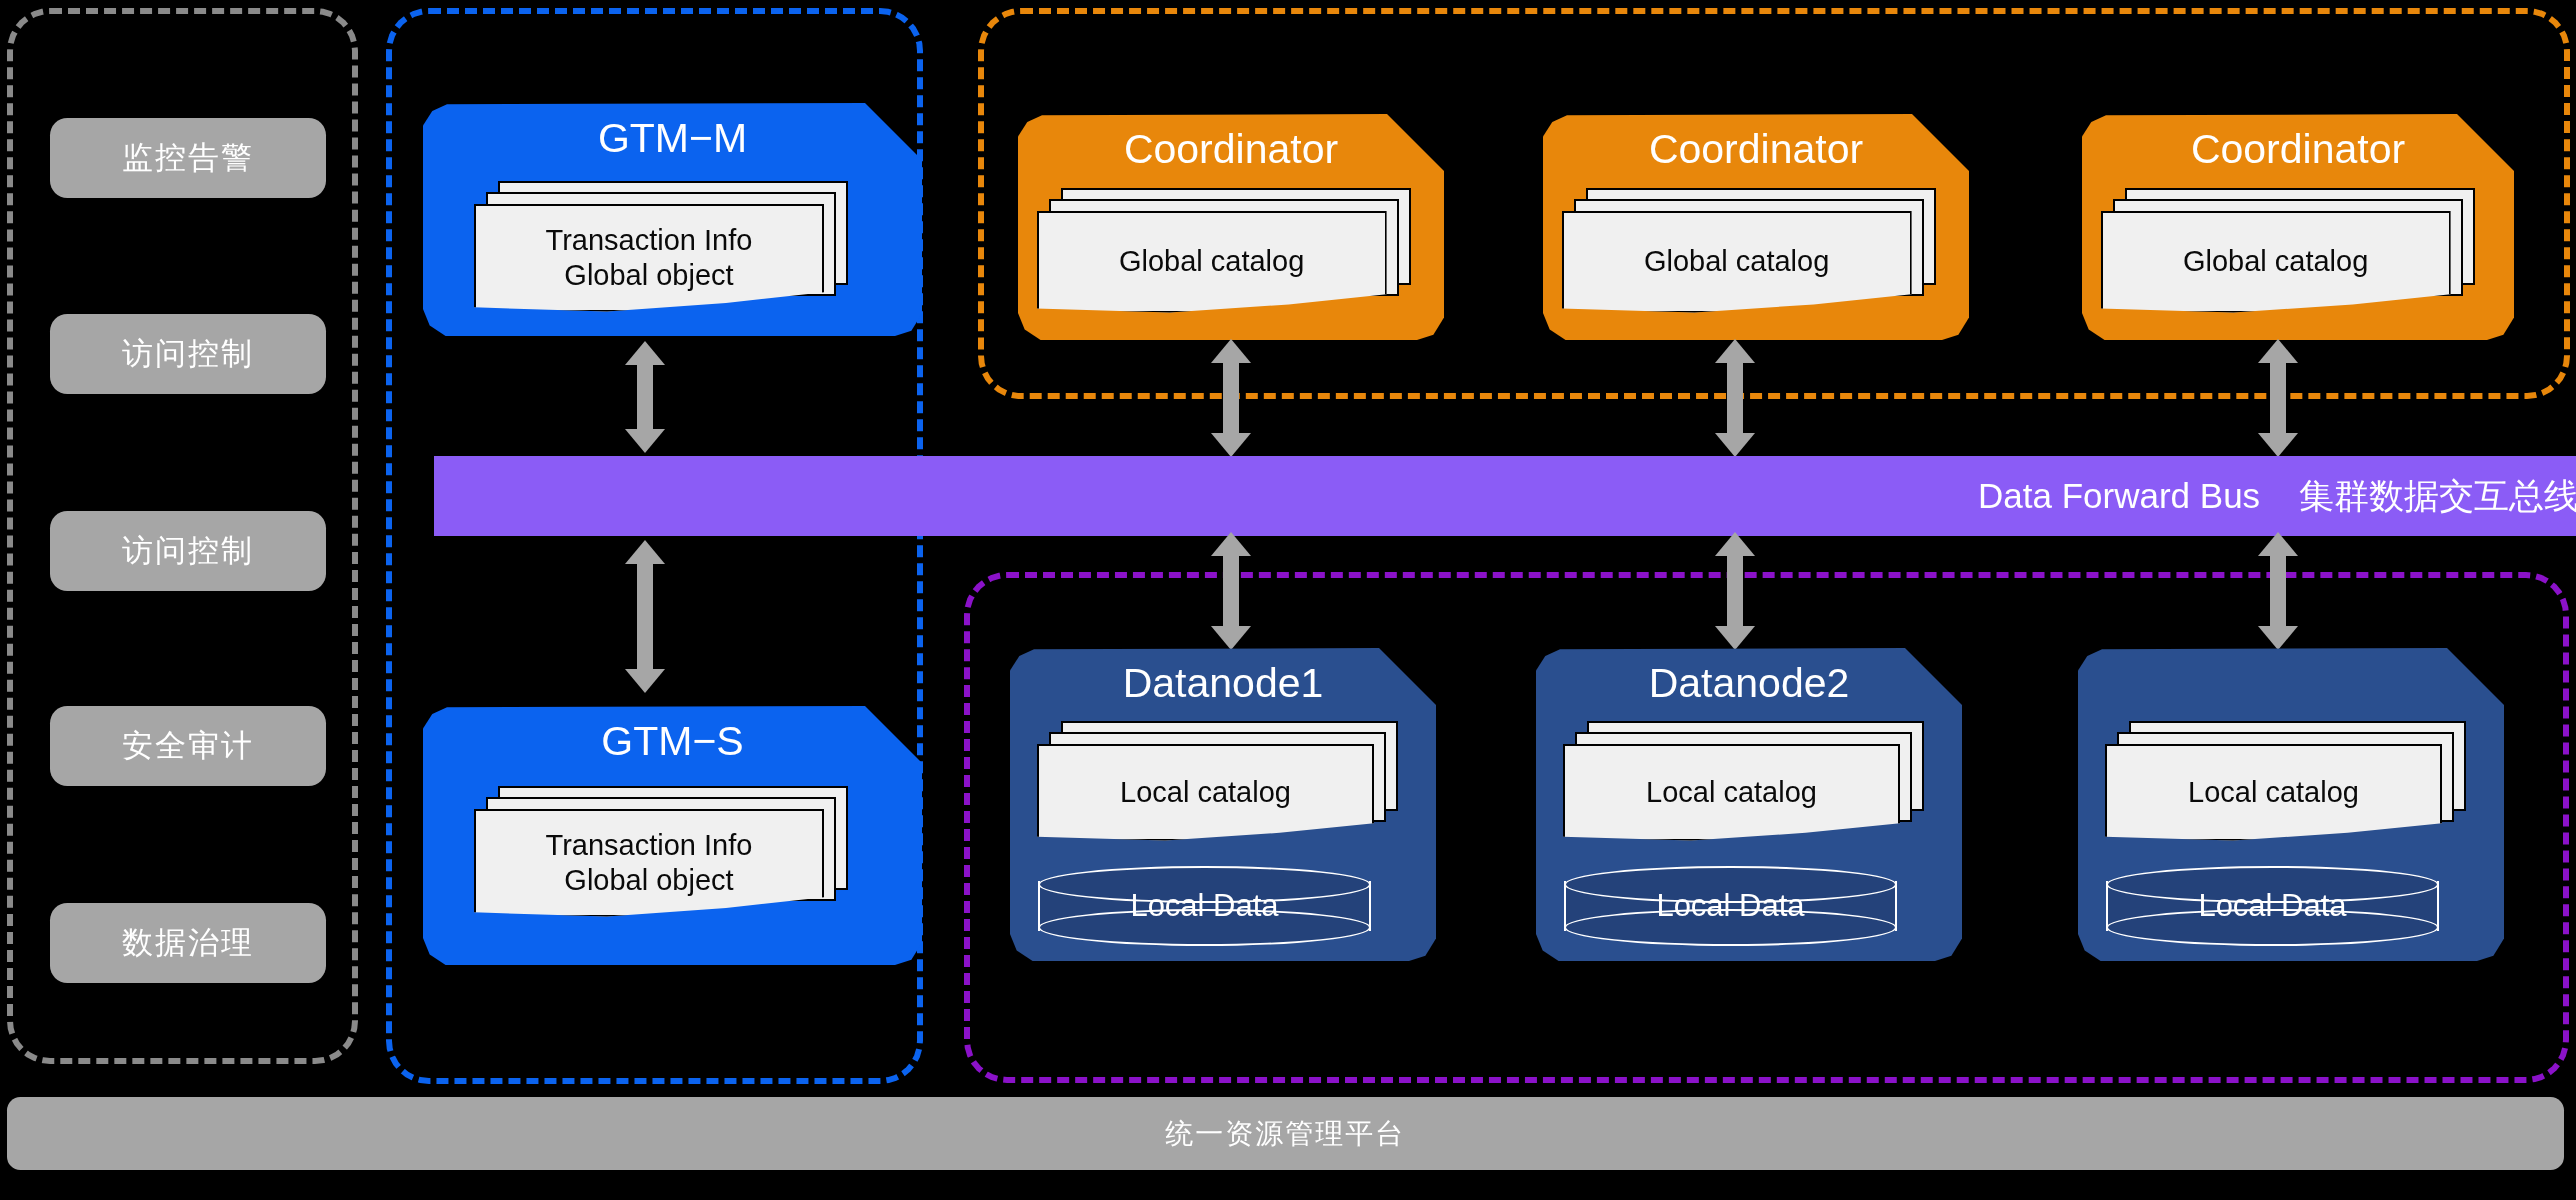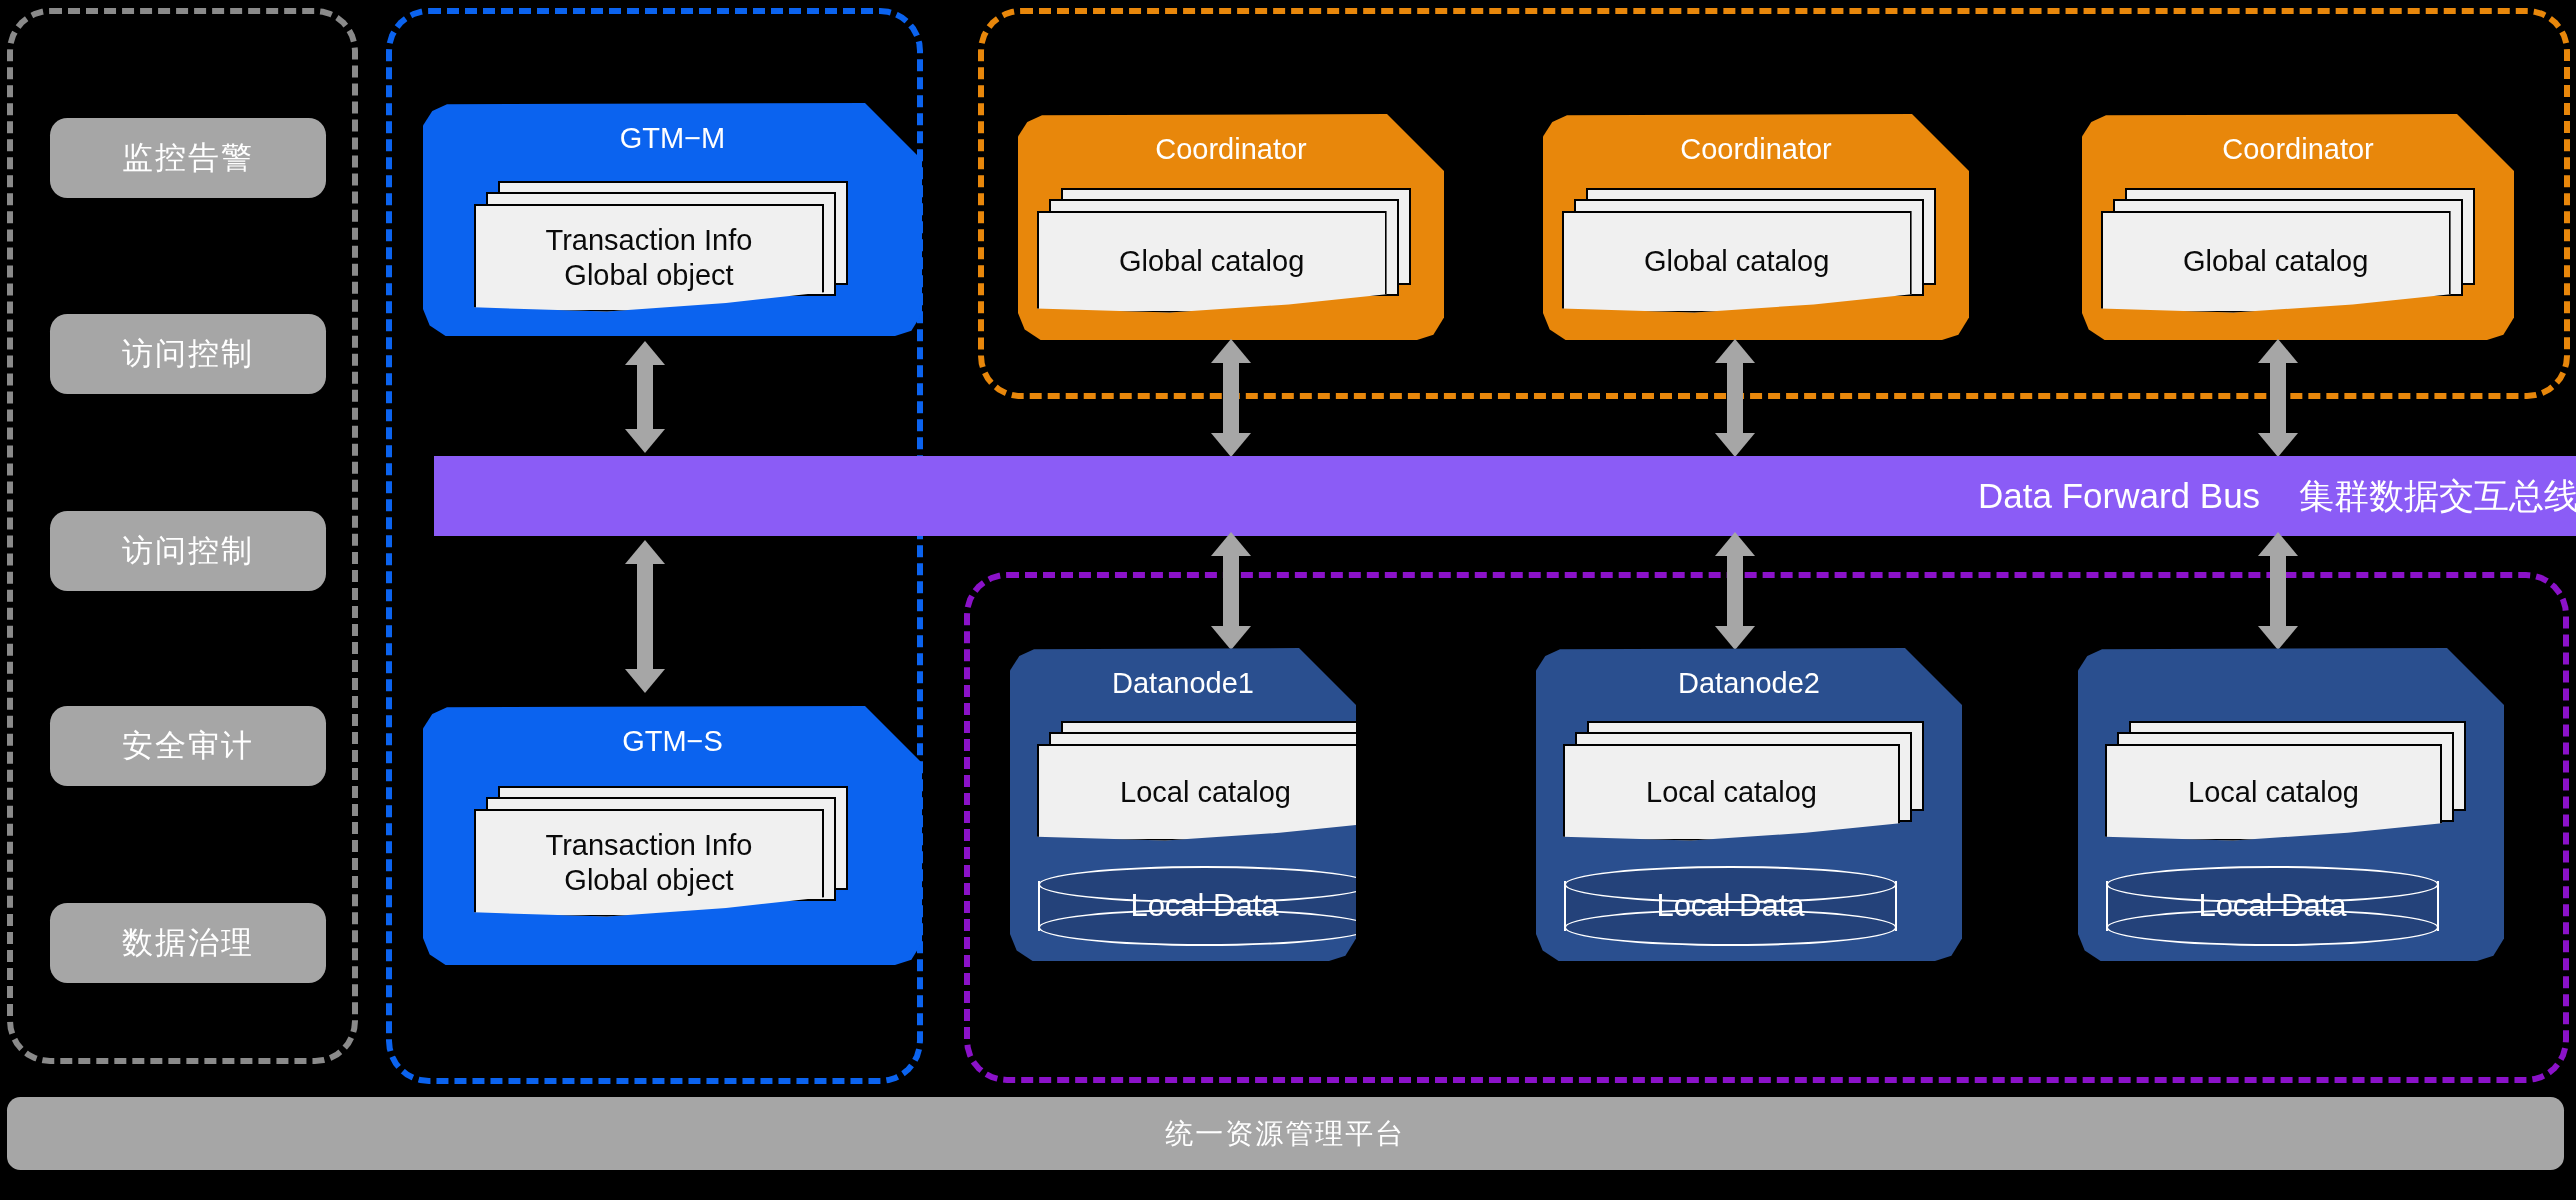--- a/index.html
+++ b/index.html
@@ -28,21 +28,21 @@
         -webkit-clip-path:polygon(0 22.6px,9.3px 8px,24px 1.3px,
              calc(100% - 57px) 0, 100% 57px,
              100% calc(100% - 22.6px), calc(100% - 10.6px) calc(100% - 5.3px),
              calc(100% - 27px) 100%, 22.6px 100%, 6.7px calc(100% - 10.6px), 0 calc(100% - 27px));
         clip-path:polygon(0 22.6px,9.3px 8px,24px 1.3px,
              calc(100% - 57px) 0, 100% 57px,
              100% calc(100% - 22.6px), calc(100% - 10.6px) calc(100% - 5.3px),
              calc(100% - 27px) 100%, 22.6px 100%, 6.7px calc(100% - 10.6px), 0 calc(100% - 27px));
   }
   .node-title{position:absolute;left:0;right:0;top:14.6px;text-align:center;
-              color:#ffffff;font-size:29px;line-height:40px;font-weight:400;}
+              color:#ffffff;font-size:41px;line-height:40px;font-weight:400;}
   .node-title.wrap{padding:0 60px;}
 
   .blue  {background:#0b63ef;}
   .orange{background:#e8870b;}
   .dblue {background:#2a4f8f;}
 
   
   .docstack{position:absolute;}
   .doc{position:absolute;background:#f0f0f0;border:2px solid #000;}
   .doc.d1{left:24px; top:0;   }
@@ -220,21 +220,21 @@
   <div class="head-up"></div>
   <div class="shaft"></div>
   <div class="head-dn"></div>
 </div>
 <div class="arrow" style="left:2258px;top:532px;height:118px;">
   <div class="head-up"></div>
   <div class="shaft"></div>
   <div class="head-dn"></div>
 </div>
 
-<div class="node dblue" style="left:1010px;top:648px;width:346px;height:313px;border-radius:7px;">
+<div class="node dblue" style="left:1010px;top:648px;width:426px;height:313px;border-radius:7px;">
   <div class="node-title">Datanode1</div>
   <div class="docstack" style="left:27px;top:73px;width:379px;height:133px;">
     <div class="doc d1" style="width:333px;height:86px;"></div>
     <div class="doc d2" style="width:333px;height:86px;"></div>
     <div class="doc d3" style="width:333px;height:93px;">
       <div class="doc-label">
         <span>Local catalog</span>
       </div>
     </div>
   </div>

